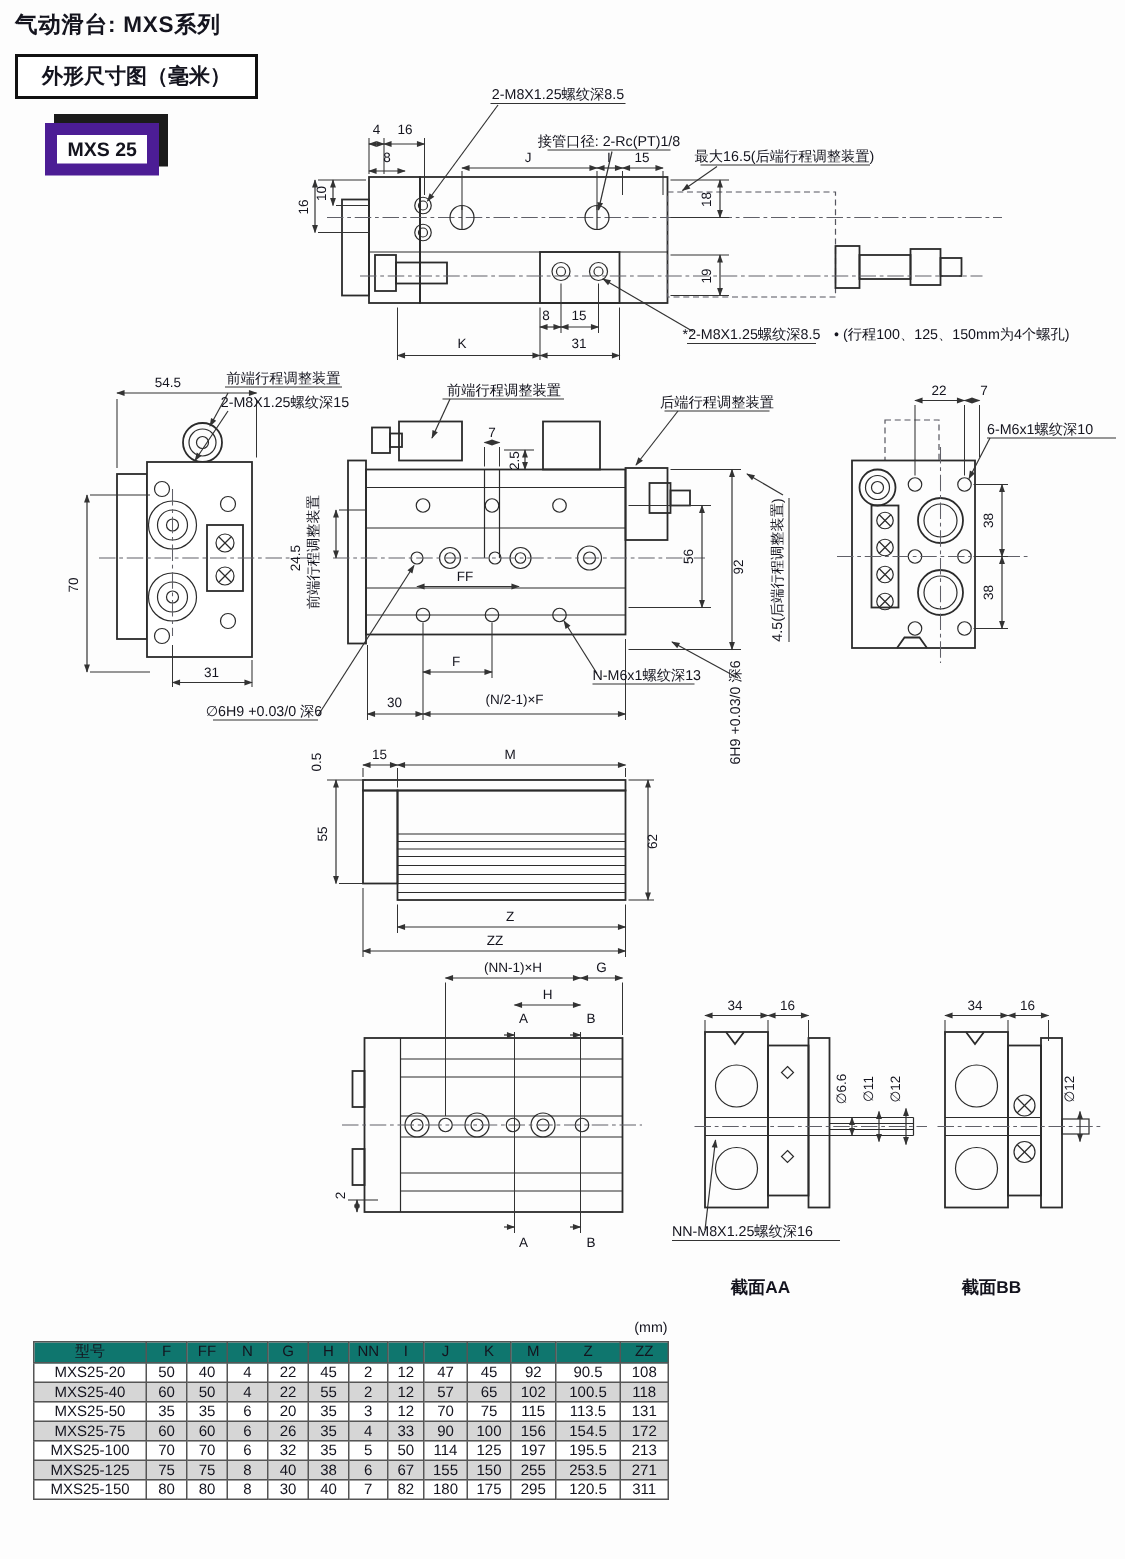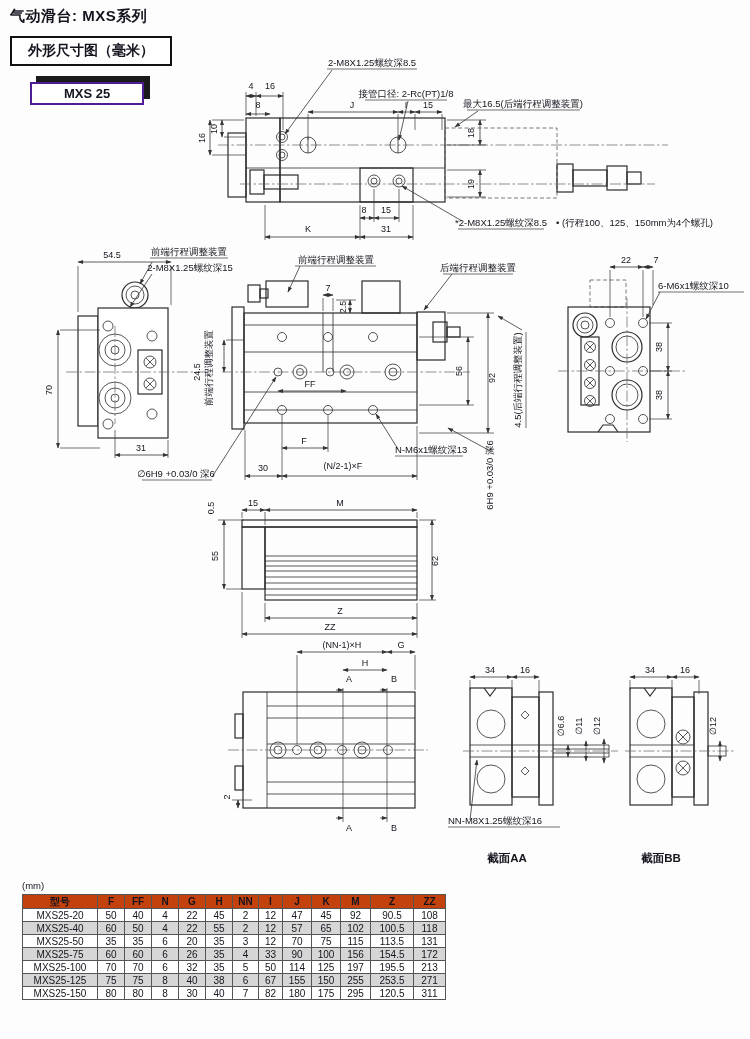--- a/index.html
+++ b/index.html
@@ -3,39 +3,39 @@
 <meta charset="utf-8">
 <style>
   html,body{margin:0;padding:0;}
   body{
     width:750px;height:1039px;position:relative;background:#fdfdfd;
     font-family:"Liberation Sans",sans-serif;color:#14141e;overflow:hidden;
   }
   .page-title{position:absolute;left:10px;top:7px;font-size:15px;font-weight:bold;letter-spacing:.5px;}
   .dim-box{position:absolute;left:10px;top:36px;border:2px solid #111;padding:4px 16px;
     font-size:14px;font-weight:bold;background:#fff;}
-  .model-box{position:absolute;left:30px;top:82px;border:2px solid #4c1d95;padding:2px 32px;
+  .model-box{position:absolute;left:30px;top:82px;border:8px solid #4c1d95;padding:2px 7px;
     font-size:13px;font-weight:bold;background:#fff;box-shadow:6px -6px 0 #1b1b1b;}
   svg.drawing{position:absolute;left:0;top:0;}
   svg text{font-family:"Liberation Sans",sans-serif;font-size:9px;fill:#14141e;}
   svg text.zh{font-size:9.5px;}
   svg text.cap{font-size:11.5px;font-weight:bold;}
   .ol{fill:none;stroke:#2b2b2b;stroke-width:1.2;}
   .ol2{fill:#fff;stroke:#2b2b2b;stroke-width:1.2;}
   .th{fill:none;stroke:#2b2b2b;stroke-width:.8;}
   .cl{fill:none;stroke:#606068;stroke-width:.7;stroke-dasharray:11 2.5 2.5 2.5;}
   .dsh{fill:none;stroke:#55555e;stroke-width:.8;stroke-dasharray:4 2.5;}
   .dim{stroke:#333;stroke-width:.8;fill:none;}
   .ext{stroke:#333;stroke-width:.7;fill:none;}
   .ldr{stroke:#333;stroke-width:.8;fill:none;}
-  .unit-note{position:absolute;left:22px;top:880px;width:423px;text-align:left;font-size:9.5px;}
+  .unit-note{position:absolute;left:22px;top:880px;width:423px;text-align:right;font-size:9.5px;}
   table.spec{position:absolute;left:22px;top:894px;width:423px;border-collapse:collapse;
     font-size:10px;table-layout:fixed;background:#fff;}
   table.spec th,table.spec td{border:1px solid #555;text-align:center;padding:0;height:12px;line-height:1.1;}
-  table.spec thead th{background:#c2410c;font-weight:bold;height:13px;}
+  table.spec thead th{background:#0f766e;font-weight:normal;height:13px;}
   table.spec tbody tr:nth-child(even) td{background:#d6d6d6;}
 </style>
 </head>
 <body>
 
 <div class="page-title">气动滑台: MXS系列</div>
 <div class="dim-box">外形尺寸图（毫米）</div>
 <div class="model-box">MXS 25</div>
 
 <svg class="drawing" width="750" height="875" viewBox="0 0 750 875">

